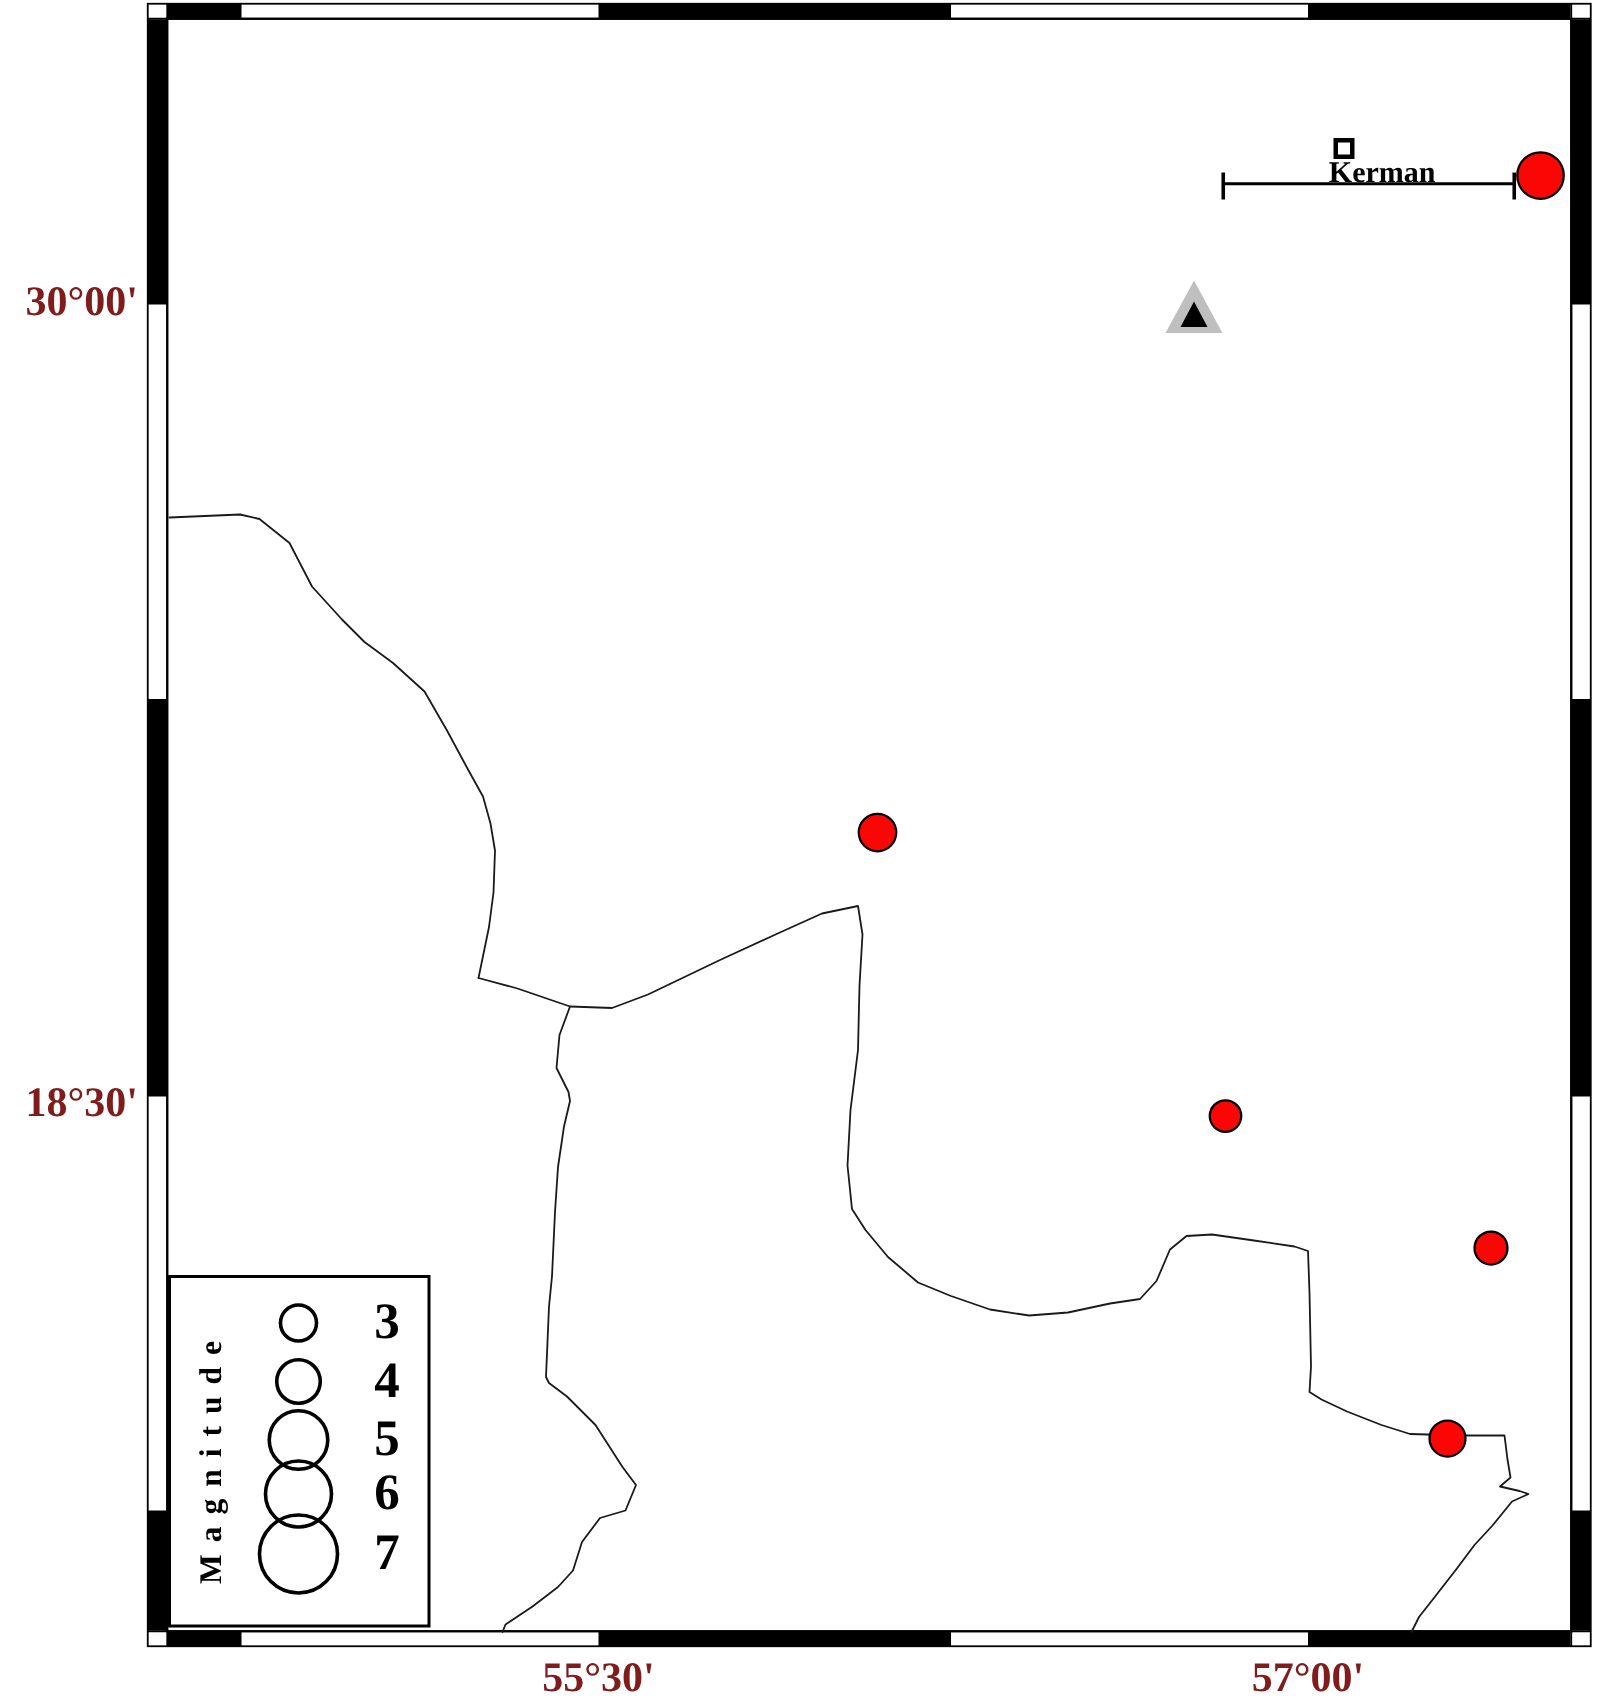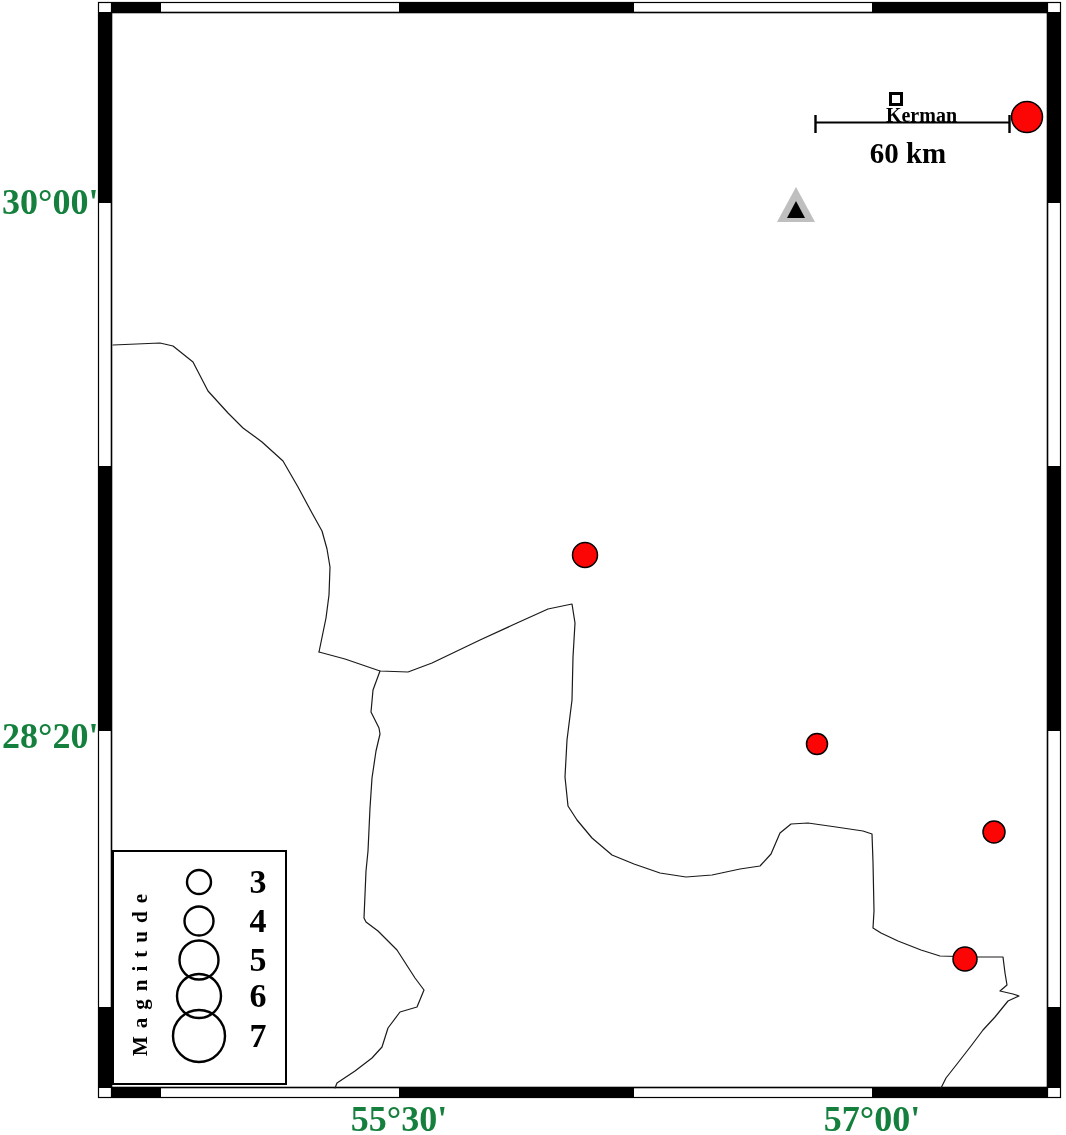--- a/index.html
+++ b/index.html
@@ -3,21 +3,21 @@
 <meta charset="utf-8">
 <style>
   html,body{margin:0;padding:0;background:#ffffff;}
   .stage{
     position:relative;width:1066px;height:1135px;background:#ffffff;
     font-family:"Liberation Serif","DejaVu Serif",serif;overflow:hidden;
   }
   svg{display:block;}
   .overlay{position:absolute;left:0;top:0;}
   .axis-label{
-    position:absolute;font-weight:bold;font-size:36px;color:#15803d;
+    position:absolute;font-weight:bold;font-size:28px;color:#7f1d1d;
     line-height:40px;white-space:nowrap;
   }
   .lat-label{left:2px;width:90px;text-align:right;}
   .lon-label{width:140px;text-align:center;}
   .kerman-label{
     position:absolute;left:837px;top:102px;width:120px;text-align:right;
     font-weight:bold;font-size:20px;line-height:26px;color:#000;
   }
   .scale-label{
     position:absolute;left:838px;top:134px;width:140px;text-align:center;
@@ -102,26 +102,25 @@
     <g id="quake-layer">
         <circle cx="1027" cy="117" r="15.5" fill="#fb0505" stroke="#000000" stroke-width="1.5"></circle>
         <circle cx="585" cy="555" r="12.5" fill="#fb0505" stroke="#000000" stroke-width="1.5"></circle>
         <circle cx="817" cy="744" r="10.5" fill="#fb0505" stroke="#000000" stroke-width="1.5"></circle>
         <circle cx="994" cy="832" r="11" fill="#fb0505" stroke="#000000" stroke-width="1.5"></circle>
         <circle cx="965" cy="959" r="12" fill="#fb0505" stroke="#000000" stroke-width="1.5"></circle>
       </g>
   </svg>
 
   <div class="axis-label lat-label" style="top:182px;">30°00'</div>
-  <div class="axis-label lat-label" style="top:716px;">28°20'</div>
+  <div class="axis-label lat-label" style="top:716px;">18°30'</div>
   <div class="axis-label lon-label" style="left:329px;top:1099px;">55°30'</div>
   <div class="axis-label lon-label" style="left:802px;top:1099px;">57°00'</div>
 
   <div class="kerman-label">Kerman</div>
-  <div class="scale-label">60 km</div>
 
   <div class="legend-box">
     <svg id="legend-svg" width="171" height="231" viewBox="0 0 171 231">
         <circle cx="85" cy="30" r="12" fill="none" stroke="#000000" stroke-width="2.4"></circle>
         <circle cx="85" cy="69" r="14.5" fill="none" stroke="#000000" stroke-width="2.4"></circle>
         <circle cx="85" cy="108" r="19.5" fill="none" stroke="#000000" stroke-width="2.4"></circle>
         <circle cx="85" cy="144" r="22" fill="none" stroke="#000000" stroke-width="2.4"></circle>
         <circle cx="85" cy="184" r="26" fill="none" stroke="#000000" stroke-width="2.4"></circle>
       </svg>
     <div class="legend-title">Magnitude</div>

